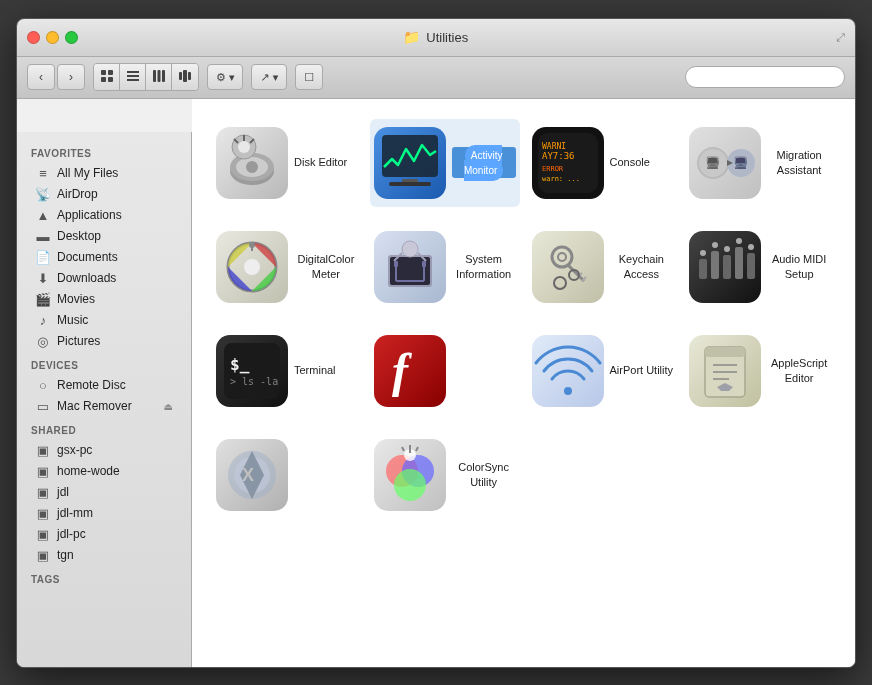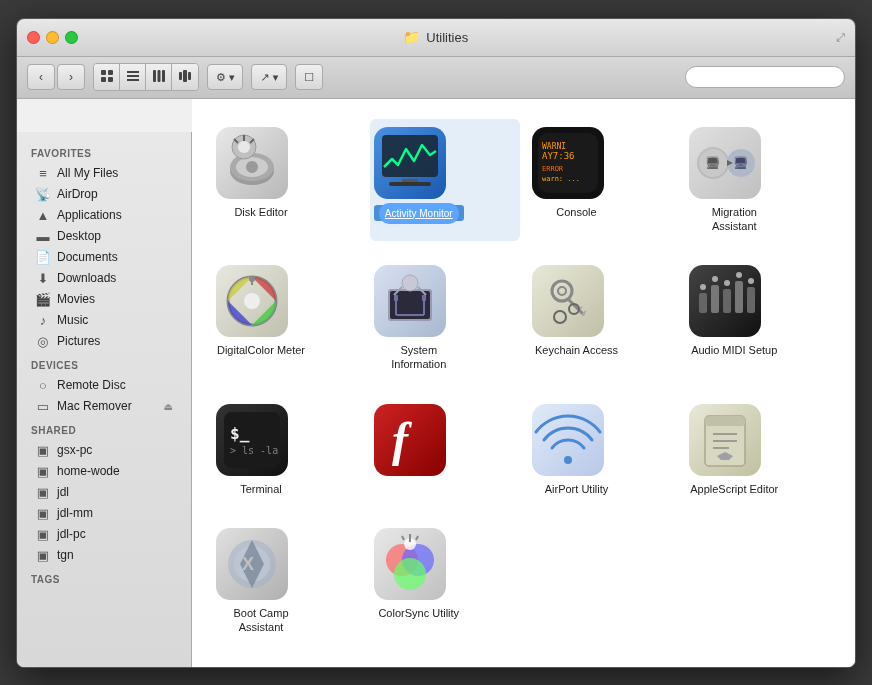--- a/index.html
+++ b/index.html
@@ -195,21 +195,22 @@
       overflow-y: auto;
       padding: 20px;
     }
     .icon-grid {
       display: grid;
       grid-template-columns: repeat(4, 1fr);
       gap: 16px 8px;
     }
     .app-icon {
       display: flex;
-      flex-direction: column;
+      flex-direction: row;
+      align-items: center;
       gap: 6px;
       cursor: pointer;
       padding: 8px 4px;
       border-radius: 6px;
     }
     .app-icon-img {
       width: 72px;
       height: 72px;
       display: flex;
       align-items: center;
@@ -240,21 +241,20 @@
     .sidebar::-webkit-scrollbar-thumb,
     .content::-webkit-scrollbar-thumb { background: rgba(0,0,0,0.25); border-radius: 4px; }
     
     .active-badge {
       background: #5da6ff;
       border-radius: 10px;
       padding: 5px 6px;
       font-size: 10px;
       color: white;
       margin-top: -4px;
-      text-decoration: underline;
     }
     .sidebar-eject {
       margin-left: auto;
       font-size: 10px;
       color: #888;
     }
   </style>
 </head>
 <body>
 
@@ -673,21 +673,20 @@
                     <stop offset="0" stop-color="#e0e0e0"></stop>
                     <stop offset="1" stop-color="#b0b0b0"></stop>
                   </linearGradient>
                 </defs>
       <circle cx="36" cy="36" r="24" fill="#a0b0c8" opacity="0.5"></circle>
       <circle cx="36" cy="36" r="18" fill="#c0c8d8" opacity="0.7"></circle>
       <path d="M24 36 L36 12 L48 36 L36 60 Z" fill="#7a8a9a" opacity="0.8"></path>
       <text x="26" y="42" font-size="18" font-weight="bold" fill="#c0c0c0" font-family="Arial">X</text>
     </svg>
             </div>
-            <div class="app-icon-label">Boot Camp Assistant</div>
           </div>
           <div class="app-icon">
             <div class="app-icon-img">
               <svg width="72" height="72" viewBox="0 0 72 72" xmlns="http://www.w3.org/2000/svg">
       <rect width="72" height="72" rx="14" fill="url(#csg)"></rect>
       <defs>
                   <linearGradient id="csg" x1="0" y1="0" x2="1" y2="1">
                     <stop offset="0" stop-color="#e8e8e8"></stop>
                     <stop offset="1" stop-color="#c0c0c0"></stop>
                   </linearGradient>

